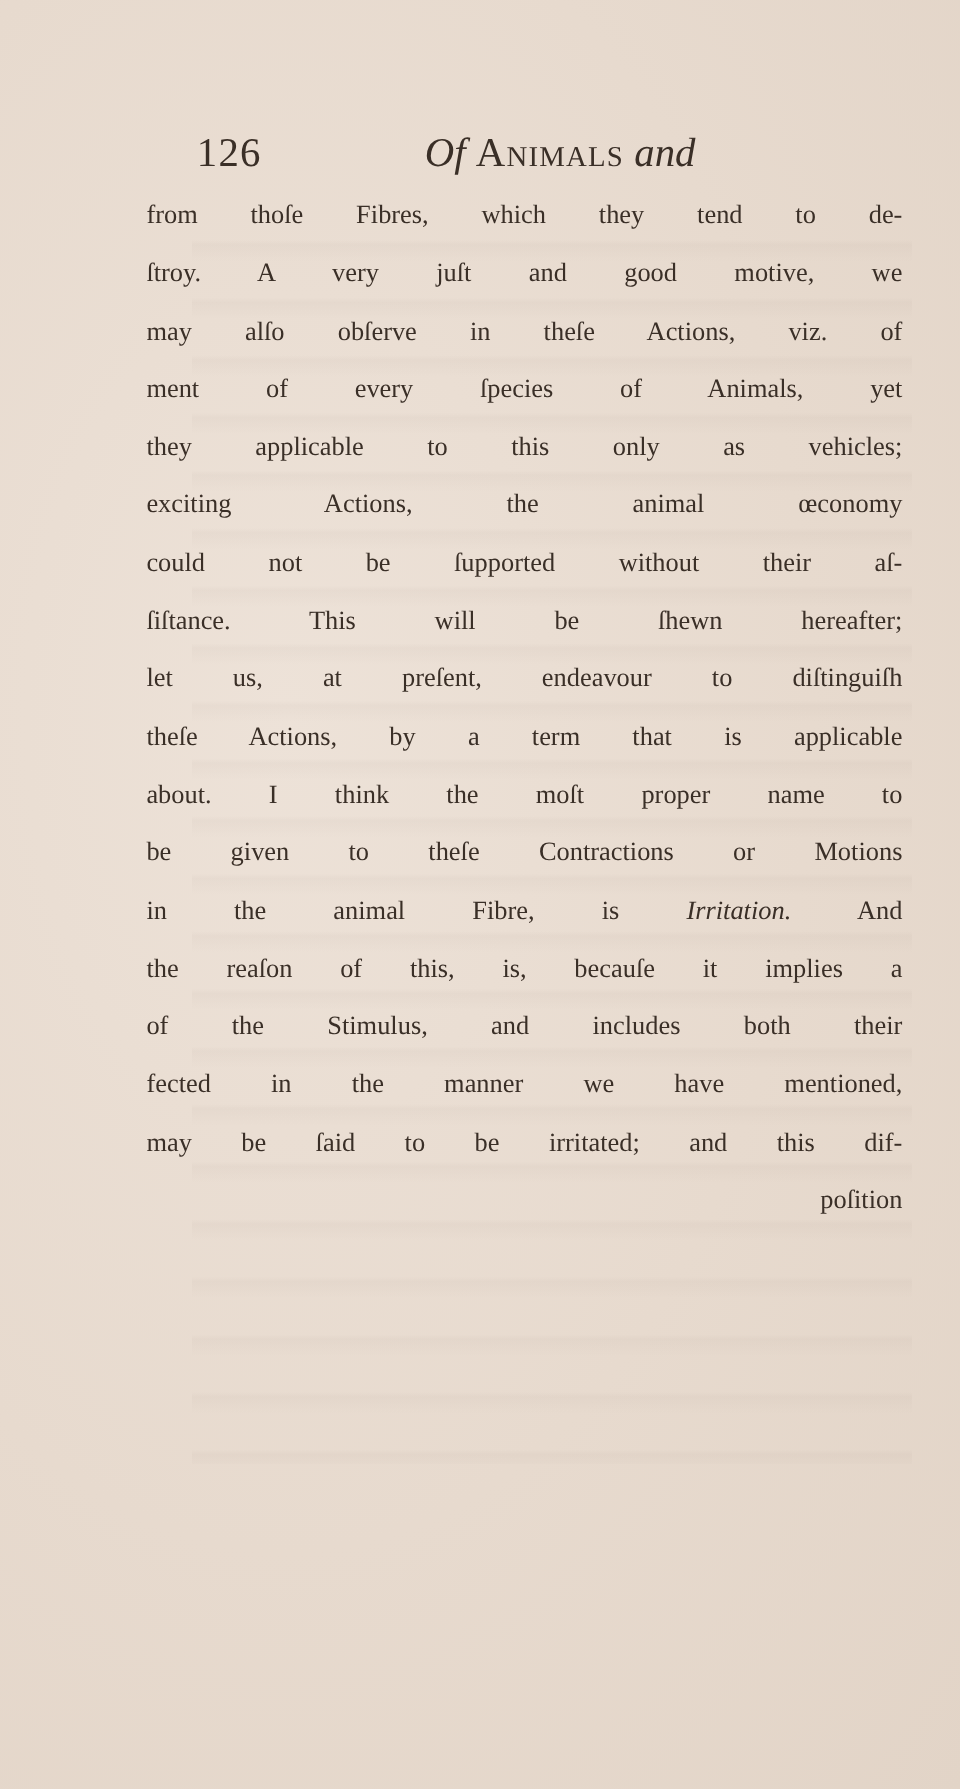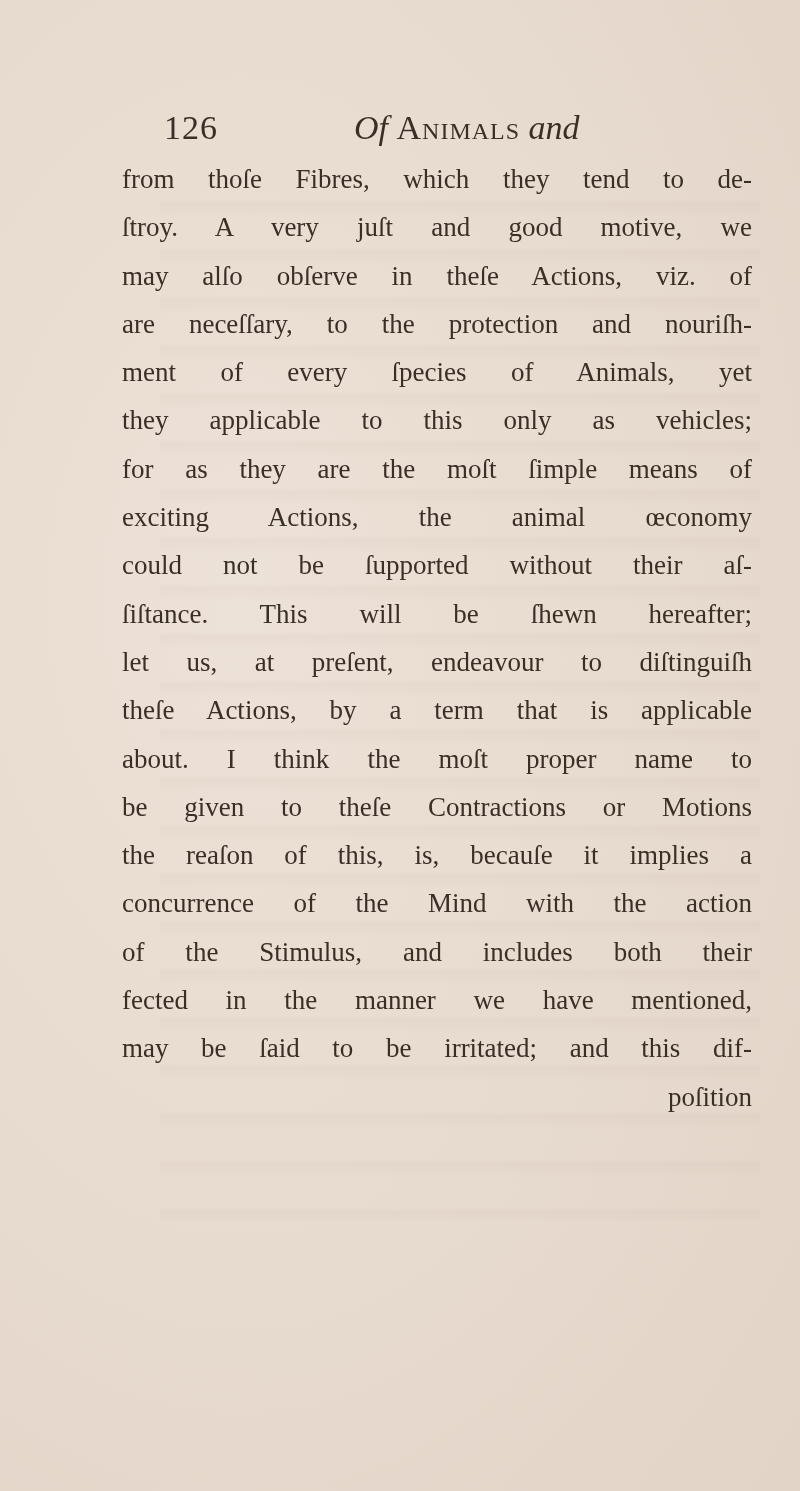--- a/index.html
+++ b/index.html
@@ -56,21 +56,21 @@
     .body-text {
       position: absolute;
       top: 155px;
       left: 122px;
       width: 630px;
     }
     .line {
       display: block;
       height: 48.3px;
       line-height: 48.3px;
-      font-size: 27px;
+      font-size: 22px;
       text-align: justify;
       text-align-last: justify;
       white-space: nowrap;
       overflow: visible;
     }
     .line.last {
       text-align: left;
       text-align-last: right;
     }
     .line .ital {
@@ -98,31 +98,29 @@
       <span class="ital">Of</span>
       <span class="sc">Animals</span>
       <span class="ital">and</span>
     </span>
   </div>
 
   <div class="body-text">
     <span class="line">from thoſe Fibres, which they tend to de-</span>
     <span class="line">ſtroy.  A very juſt and good motive, we</span>
     <span class="line">may alſo obſerve in theſe Actions, viz. of</span>
-    <span class="line">are neceſſary, to the protection and nouriſh-</span>
     <span class="line">ment of every ſpecies of Animals, yet</span>
     <span class="line">they applicable to this only as vehicles;</span>
-    <span class="line">for as they are the moſt ſimple means of</span>
     <span class="line">exciting Actions, the animal œconomy</span>
     <span class="line">could not be ſupported without their aſ-</span>
     <span class="line">ſiſtance.  This will be ſhewn hereafter;</span>
     <span class="line">let us, at preſent, endeavour to diſtinguiſh</span>
     <span class="line">theſe Actions, by a term that is applicable</span>
     <span class="line">about.  I think the moſt proper name to</span>
     <span class="line">be given to theſe Contractions or Motions</span>
+    <span class="line"><span>in the animal Fibre, is</span> <span class="ital">Irritation.</span> <span>And</span></span>
     <span class="line">the reaſon of this, is, becauſe it implies a</span>
-    <span class="line">concurrence of the Mind with the action</span>
     <span class="line">of the Stimulus, and includes both their</span>
     <span class="line">fected in the manner we have mentioned,</span>
     <span class="line">may be ſaid to be irritated; and this dif-</span>
     <span class="line last">poſition</span>
   </div>
 </div>
 
 </body></html>

